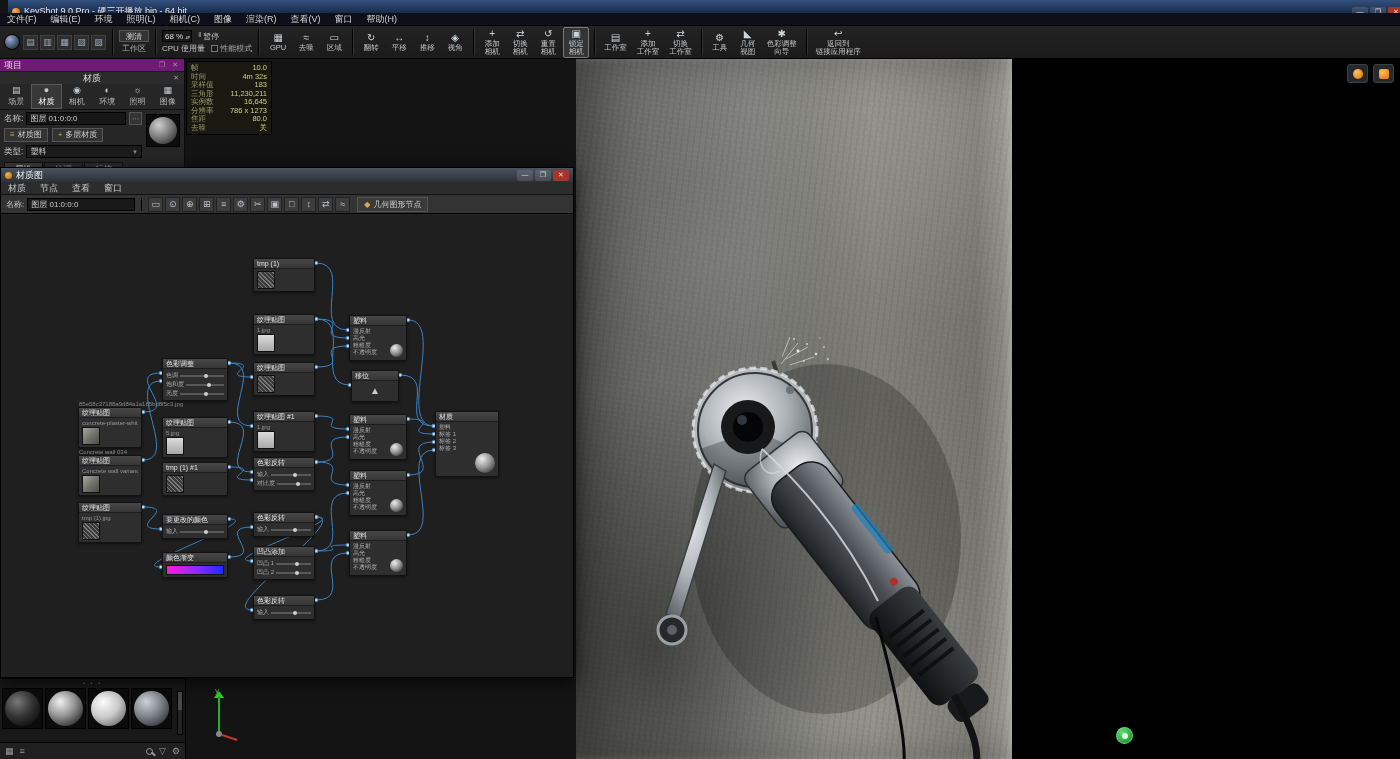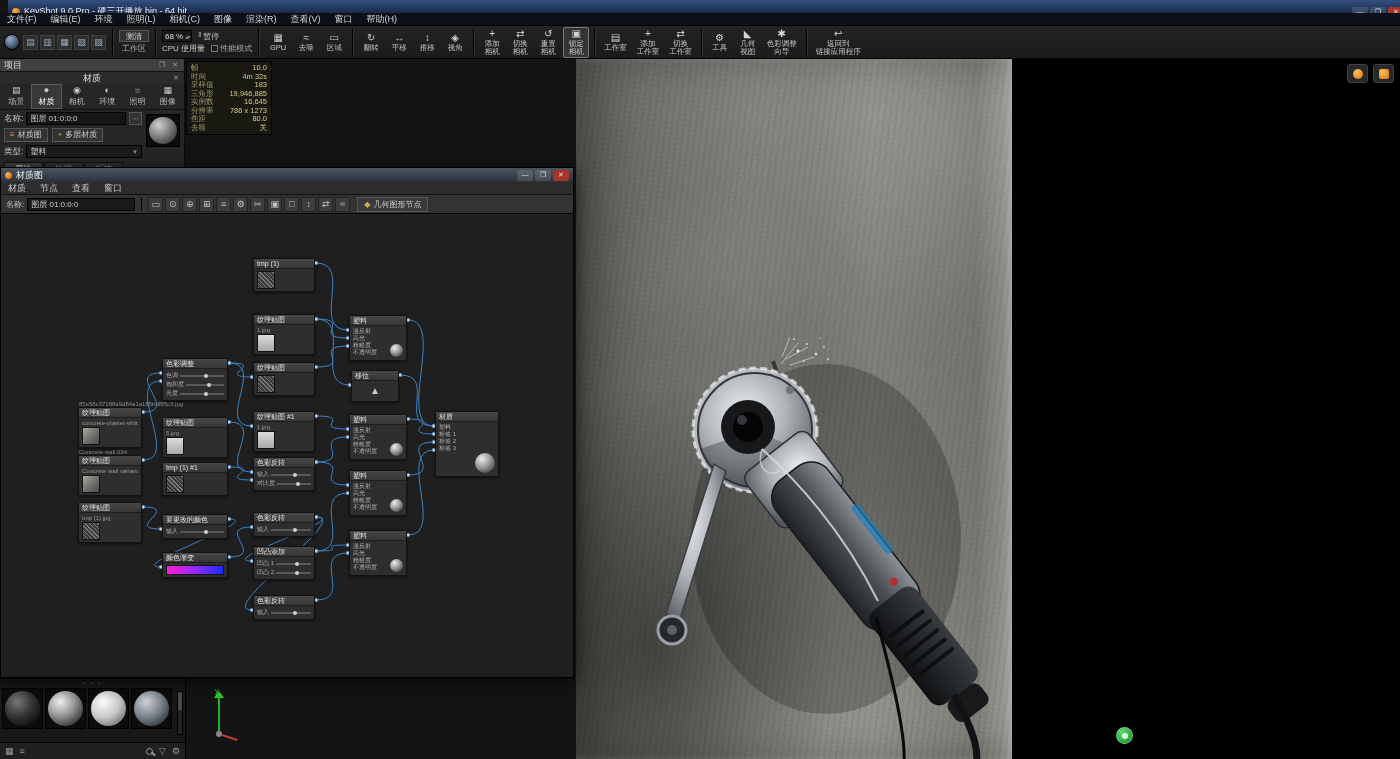--- a/index.html
+++ b/index.html
@@ -42,21 +42,21 @@
   .tb-ico{font-size:10px;height:12px;line-height:12px;color:#cfd6da}
 
   
   .stats{position:absolute;left:186px;top:61px;width:86px;background:rgba(26,26,18,.93);border:1px solid #000;padding:2px 4px;z-index:5}
   .stat-row{display:flex;justify-content:space-between;font-size:7.5px;line-height:8.5px;white-space:nowrap}
   .stat-row .sl{color:#99996a}
   .stat-row .sv{color:#cfcf85}
 
   
   .panel{position:absolute;left:0;top:59px;width:185px;height:110px;background:#262626;border-right:1px solid #0a0a0a;z-index:2}
-  .panel-hd{height:13px;background:#404040;border-bottom:1px solid #111;display:flex;align-items:center;font-size:9px;color:#ddd;padding:0 4px;gap:3px}
+  .panel-hd{height:13px;background:#701a75;border-bottom:1px solid #111;display:flex;align-items:center;font-size:9px;color:#ddd;padding:0 4px;gap:3px}
   .panel-hd .sp{flex:1}
   .mini{font-size:7px;color:#999;cursor:pointer;padding:0 2px}
   .section-hd{height:12px;text-align:center;font-size:9px;color:#e0e0e0;background:#2b2b2b;position:relative;line-height:12px}
   .section-hd .mini{position:absolute;right:3px;top:0}
   .ptabs{display:flex;height:26px;align-items:stretch;border-bottom:1px solid #111;padding:0 1px}
   .ptab{flex:1;display:flex;flex-direction:column;align-items:center;justify-content:center;gap:1px;font-size:8px;color:#b5b5b5;cursor:pointer;border:1px solid transparent}
   .ptab .pico{font-size:9px;line-height:9px;color:#c7ccd0}
   .ptab.sel{background:#383838;border:1px solid #5a5a5a;color:#fff}
   .prow{display:flex;align-items:center;gap:3px;padding:2px 4px;font-size:8.5px;color:#c5c5c5;width:146px}
   .prow input{flex:1;min-width:20px;background:#161616;border:1px solid #000;color:#ccc;font-size:8px;height:13px;padding:0 3px}
@@ -318,21 +318,21 @@
       <div class="stat-row">
         <span class="sl">时间</span>
         <span class="sv">4m 32s</span>
       </div>
       <div class="stat-row">
         <span class="sl">采样值</span>
         <span class="sv">183</span>
       </div>
       <div class="stat-row">
         <span class="sl">三角形</span>
-        <span class="sv">19,946,885</span>
+        <span class="sv">11,230,211</span>
       </div>
       <div class="stat-row">
         <span class="sl">实例数</span>
         <span class="sv">16,645</span>
       </div>
       <div class="stat-row">
         <span class="sl">分辨率</span>
         <span class="sv">786 x 1273</span>
       </div>
       <div class="stat-row">

